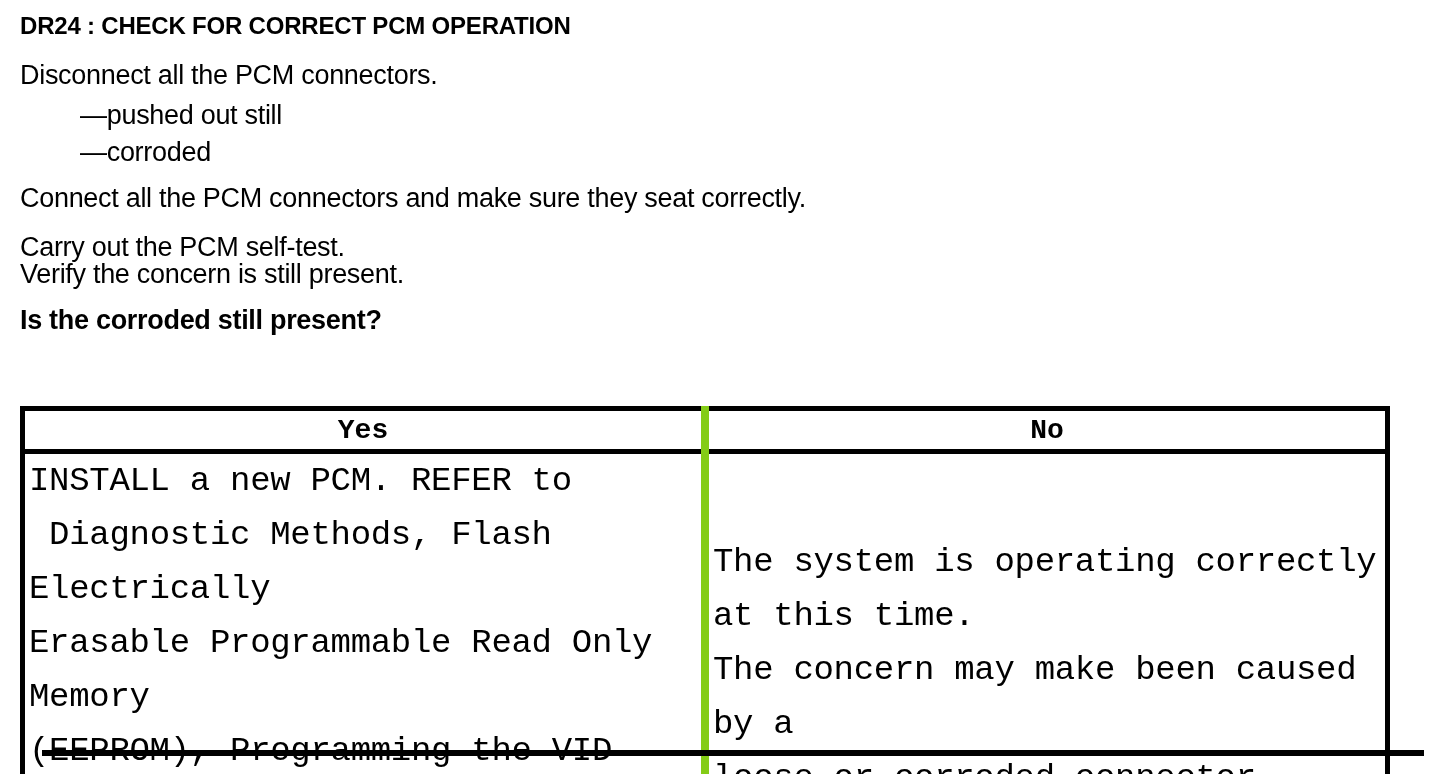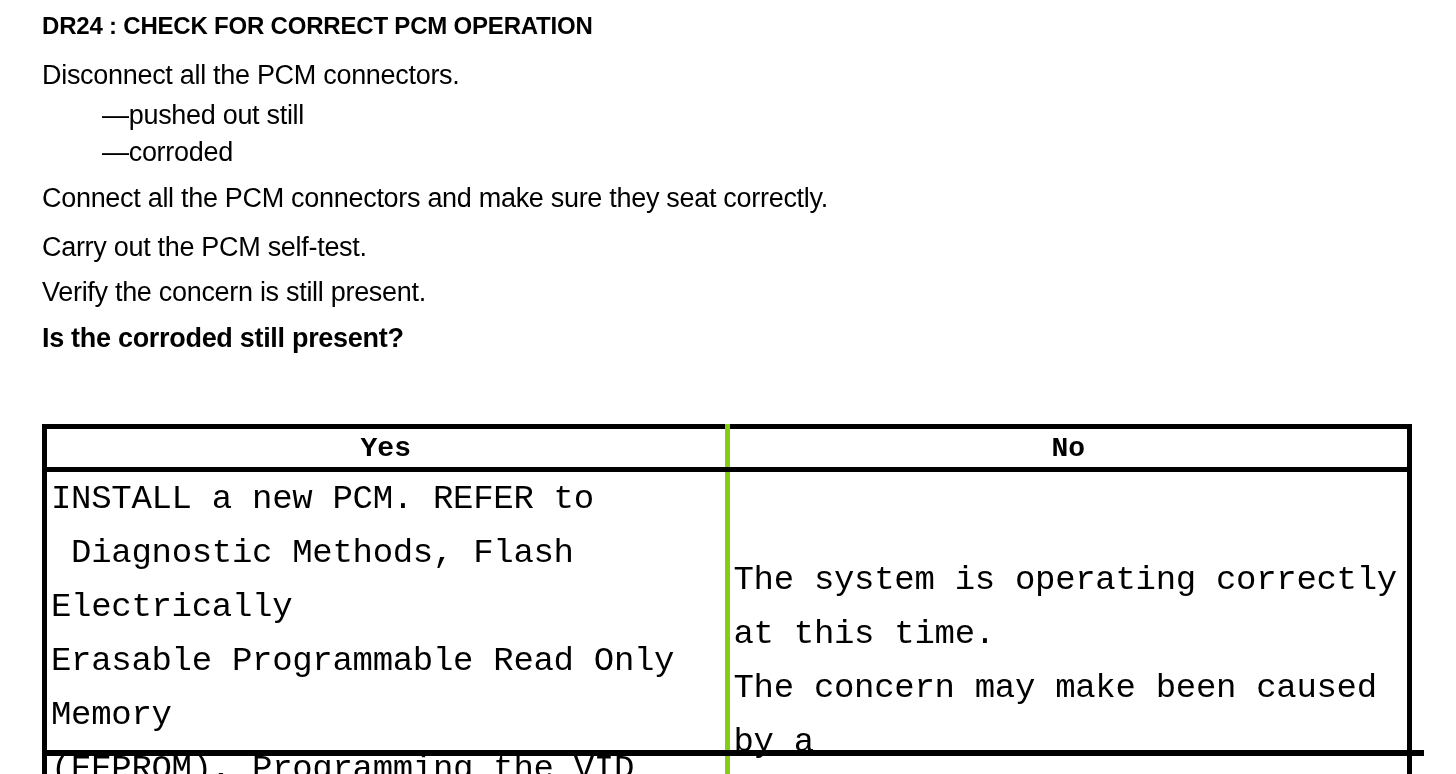--- a/index.html
+++ b/index.html
@@ -12,21 +12,21 @@
     height: 774px;
     overflow: hidden;
     color: #000000;
     font-family: "Liberation Sans", sans-serif;
     -webkit-font-smoothing: antialiased;
   }
   .doc {
     position: relative;
     width: 1456px;
     height: 632px;
-    padding: 14px 0 0 42px;
+    padding: 14px 0 0 20px;
     box-sizing: border-box;
   }
   .title {
     font-size: 24px;
     line-height: 24px;
     font-weight: bold;
     letter-spacing: -0.2px;
     margin: 0;
   }
   .para {
@@ -35,21 +35,21 @@
     margin: 0;
     letter-spacing: -0.3px;
     white-space: nowrap;
   }
   .p1 { margin-top: 24px; }
   .p2 { margin-top: 15px; }
   .bullet { margin-top: 13px; padding-left: 60px; }
   .bullet + .bullet { margin-top: 10px; }
   .p3 { margin-top: 19px; }
   .p4 { margin-top: 22px; }
-  .p5 { margin-top: 18px; }
+  .p5 { }
   .question {
     margin-top: 19px;
     font-weight: bold;
   }
   .decision-table {
     margin-top: 72px;
     width: 1370px;
     border: 5px solid #000000;
     border-collapse: collapse;
     table-layout: fixed;
@@ -60,21 +60,21 @@
     height: 38px;
     border-bottom: 5px solid #000000;
     font-size: 28px;
     font-weight: bold;
     text-align: center;
     vertical-align: middle;
     padding: 0;
   }
   .decision-table th + th,
   .decision-table td + td {
-    border-left: 5px solid #84cc16;
+    border-left: 8px solid #84cc16;
   }
   .decision-table td {
     height: 185px;
     font-size: 34px;
     line-height: 54px;
     letter-spacing: -0.3px;
     padding: 0 0 0 4px;
     white-space: pre-wrap;
     overflow: hidden;
   }

